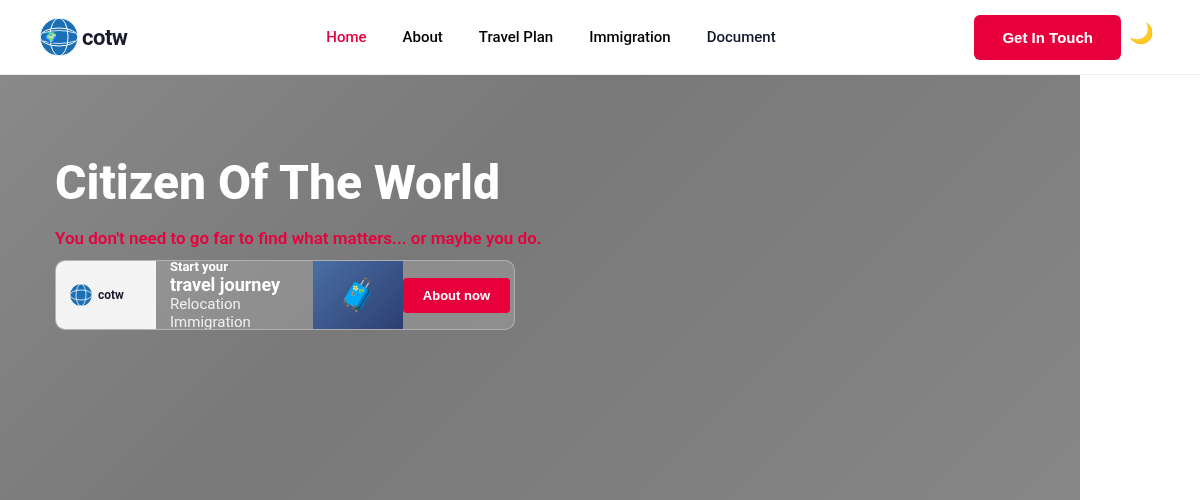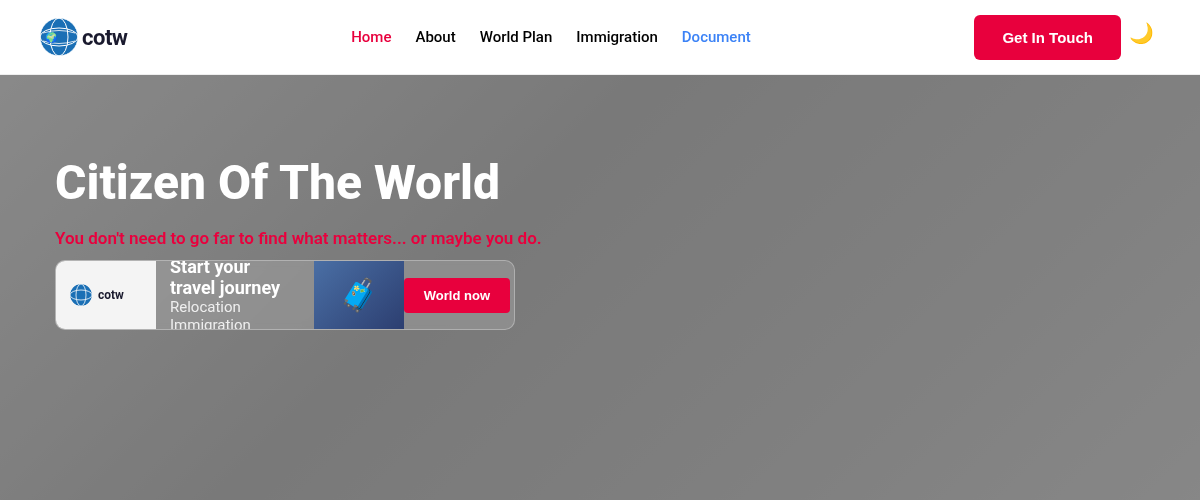--- a/index.html
+++ b/index.html
@@ -41,37 +41,37 @@
     .logo-text {
       font-size: 22px;
       font-weight: 700;
       color: #1a1a2e;
       letter-spacing: -0.5px;
     }
 
     .nav {
       display: flex;
       align-items: flex-end;
-      gap: 24px;
+      gap: 36px;
     }
 
     .nav-item {
       font-size: 15px;
       font-weight: 500;
       color: #000000;
       cursor: pointer;
       text-decoration: none;
     }
 
     .nav-item.active {
       color: #e8003d;
     }
 
     .nav-item.highlighted {
-      color: #3b82f6;
+      color: #0f172a;
     }
 
     .header-right {
       display: flex;
       align-items: flex-start;
       gap: 3px;
     }
 
     .get-in-touch-btn {
       background: #e8003d;
@@ -92,21 +92,21 @@
       align-items: center;
       justify-content: center;
       cursor: pointer;
       font-size: 20px;
       color: #555;
     }
 
     
     .hero {
       position: relative;
-      width: 1200px;
+      width: 1080px;
       height: 425px;
       background: #8a8a8a;
       overflow: hidden;
     }
 
     .hero-overlay {
       position: absolute;
       inset: 0;
       background: rgba(120, 120, 120, 0.55);
     }
@@ -179,21 +179,21 @@
       width: 22px;
       height: 22px;
     }
 
     .banner-text-area {
       padding: 0 14px;
       flex: 1;
     }
 
     .banner-start {
-      font-size: 18px;
+      font-size: 13px;
       font-weight: 700;
       color: #ffffff;
     }
 
     .banner-journey {
       font-size: 18px;
       font-weight: 700;
       color: #ffffff;
     }
 
@@ -252,21 +252,21 @@
       <path d="M3 23 Q19 28 35 23" fill="none" stroke="#fff" stroke-width="0.8"></path>
       <circle cx="19" cy="19" r="18.5" fill="none" stroke="#0d4a8a" stroke-width="0"></circle>
       <text x="5" y="23" font-size="10" fill="#fff" font-weight="bold" font-family="Arial">🌍</text>
     </svg>
     <span class="logo-text">cotw</span>
   </div>
 
   <nav class="nav">
     <a class="nav-item active">Home</a>
     <a class="nav-item">About</a>
-    <a class="nav-item">World Plan</a>
+    <a class="nav-item">Travel Plan</a>
     <a class="nav-item">Immigration</a>
     <a class="nav-item highlighted">Document</a>
   </nav>
 
   <div class="header-right">
     <button class="get-in-touch-btn">Get In Touch</button>
     <div class="dark-mode-icon">🌙</div>
   </div>
 </header>
 
@@ -293,16 +293,16 @@
           <span class="banner-start">Start your</span>
         </div>
         <div class="banner-journey">travel journey</div>
         <div class="banner-relocation">Relocation Immigration</div>
       </div>
 
       <div class="banner-image-area">
         <div class="banner-image-luggage">🧳</div>
       </div>
 
-      <button class="banner-book-btn">World now</button>
+      <button class="banner-book-btn">About now</button>
     </div>
   </div>
 </section>
 
 </body></html>

